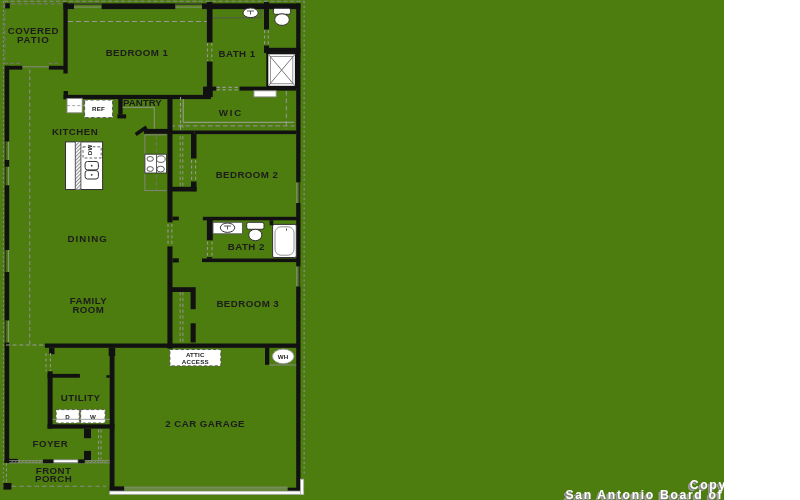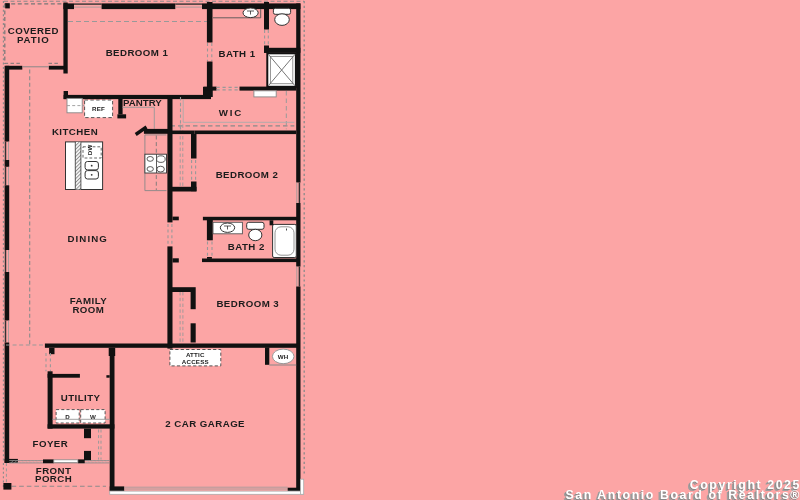--- a/index.html
+++ b/index.html
@@ -1,16 +1,16 @@
 <!DOCTYPE html>
 <html><head>
 <meta charset="utf-8">
 <style>
   html,body{margin:0;padding:0;background:#fff;}
-  .wrap{position:relative;width:800px;height:500px;background:#fca5a5;overflow:hidden;}
+  .wrap{position:relative;width:724px;height:500px;background:#4d7c0f;overflow:hidden;}
   svg{position:absolute;top:0;left:0;}
   text{font-family:"Liberation Sans",sans-serif;font-weight:bold;fill:#1c1c1c;}
   .lbl{font-size:9.7px;letter-spacing:0.45px;}
   .sm{font-size:6.2px;letter-spacing:0.2px;}
 </style>
 </head>
 <body>
 <div class="wrap">
 <svg width="800" height="500" viewBox="0 0 800 500">
 <defs>

